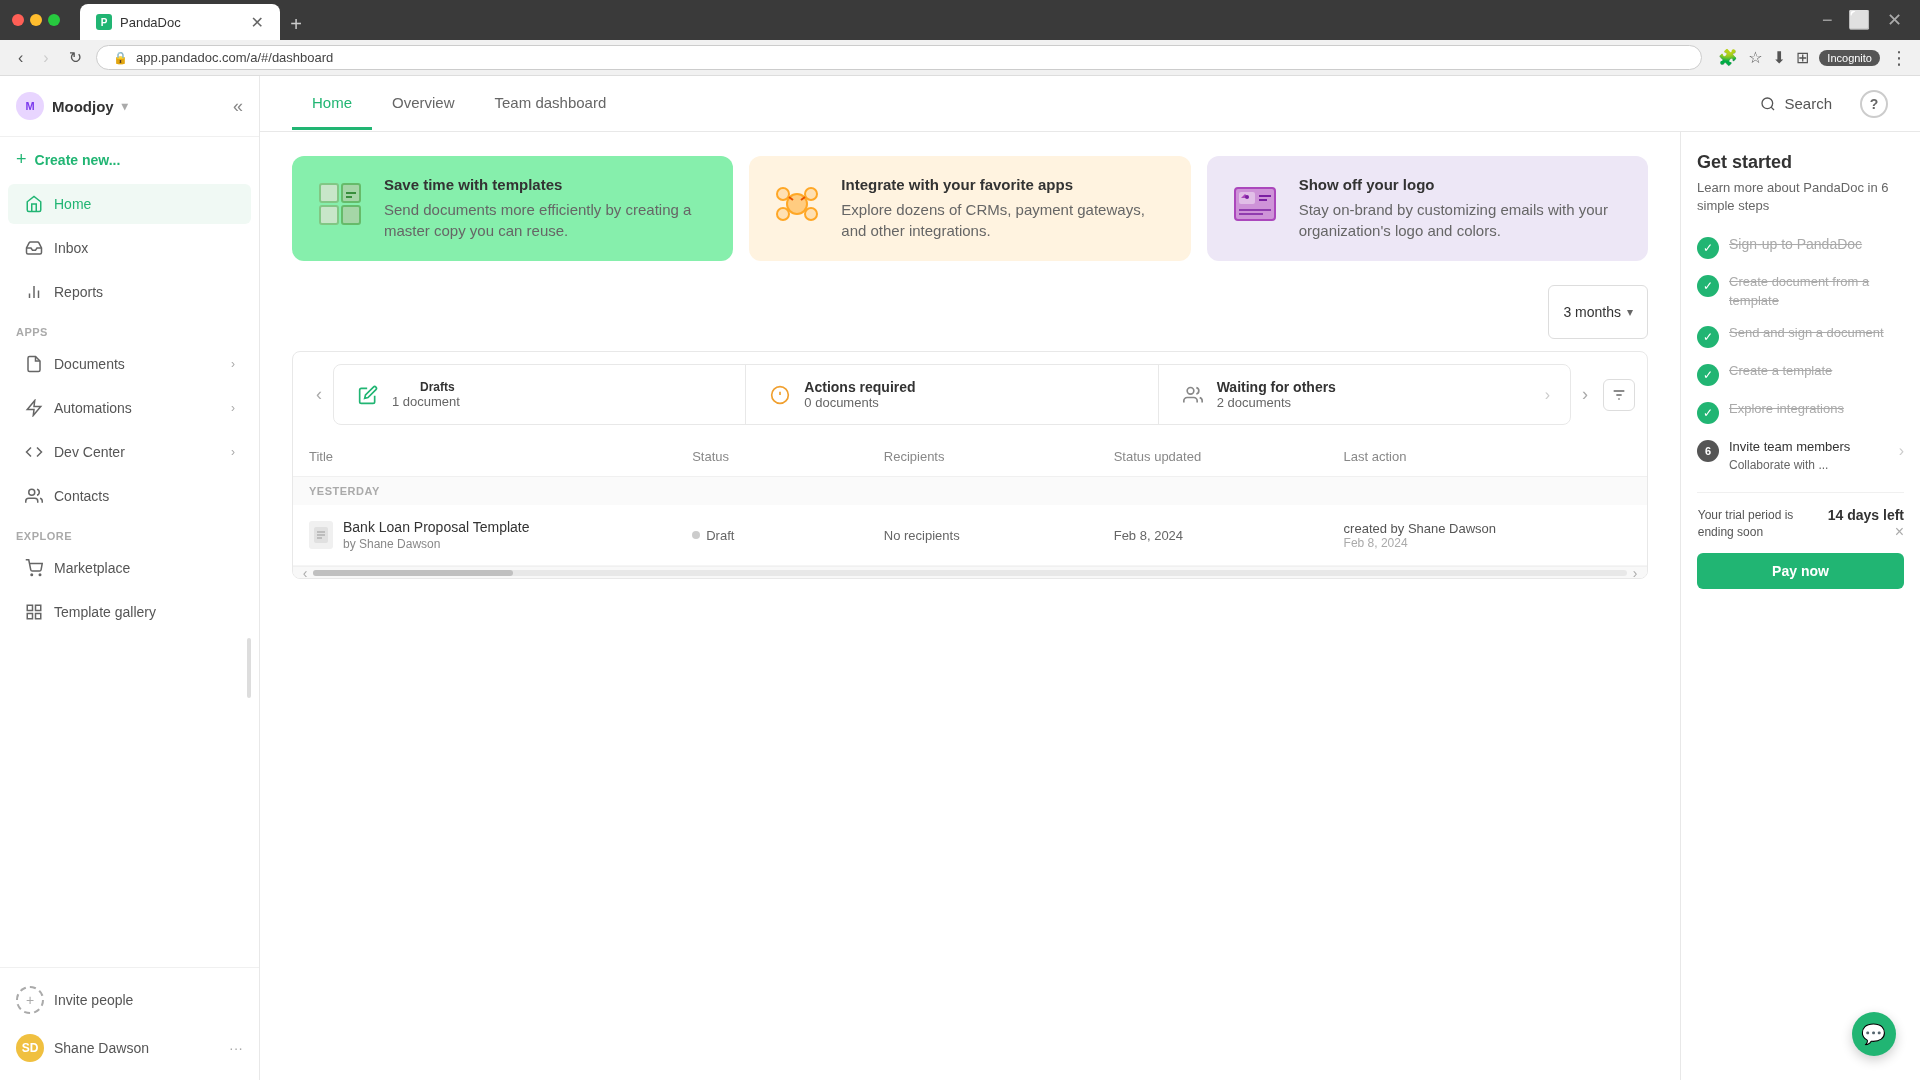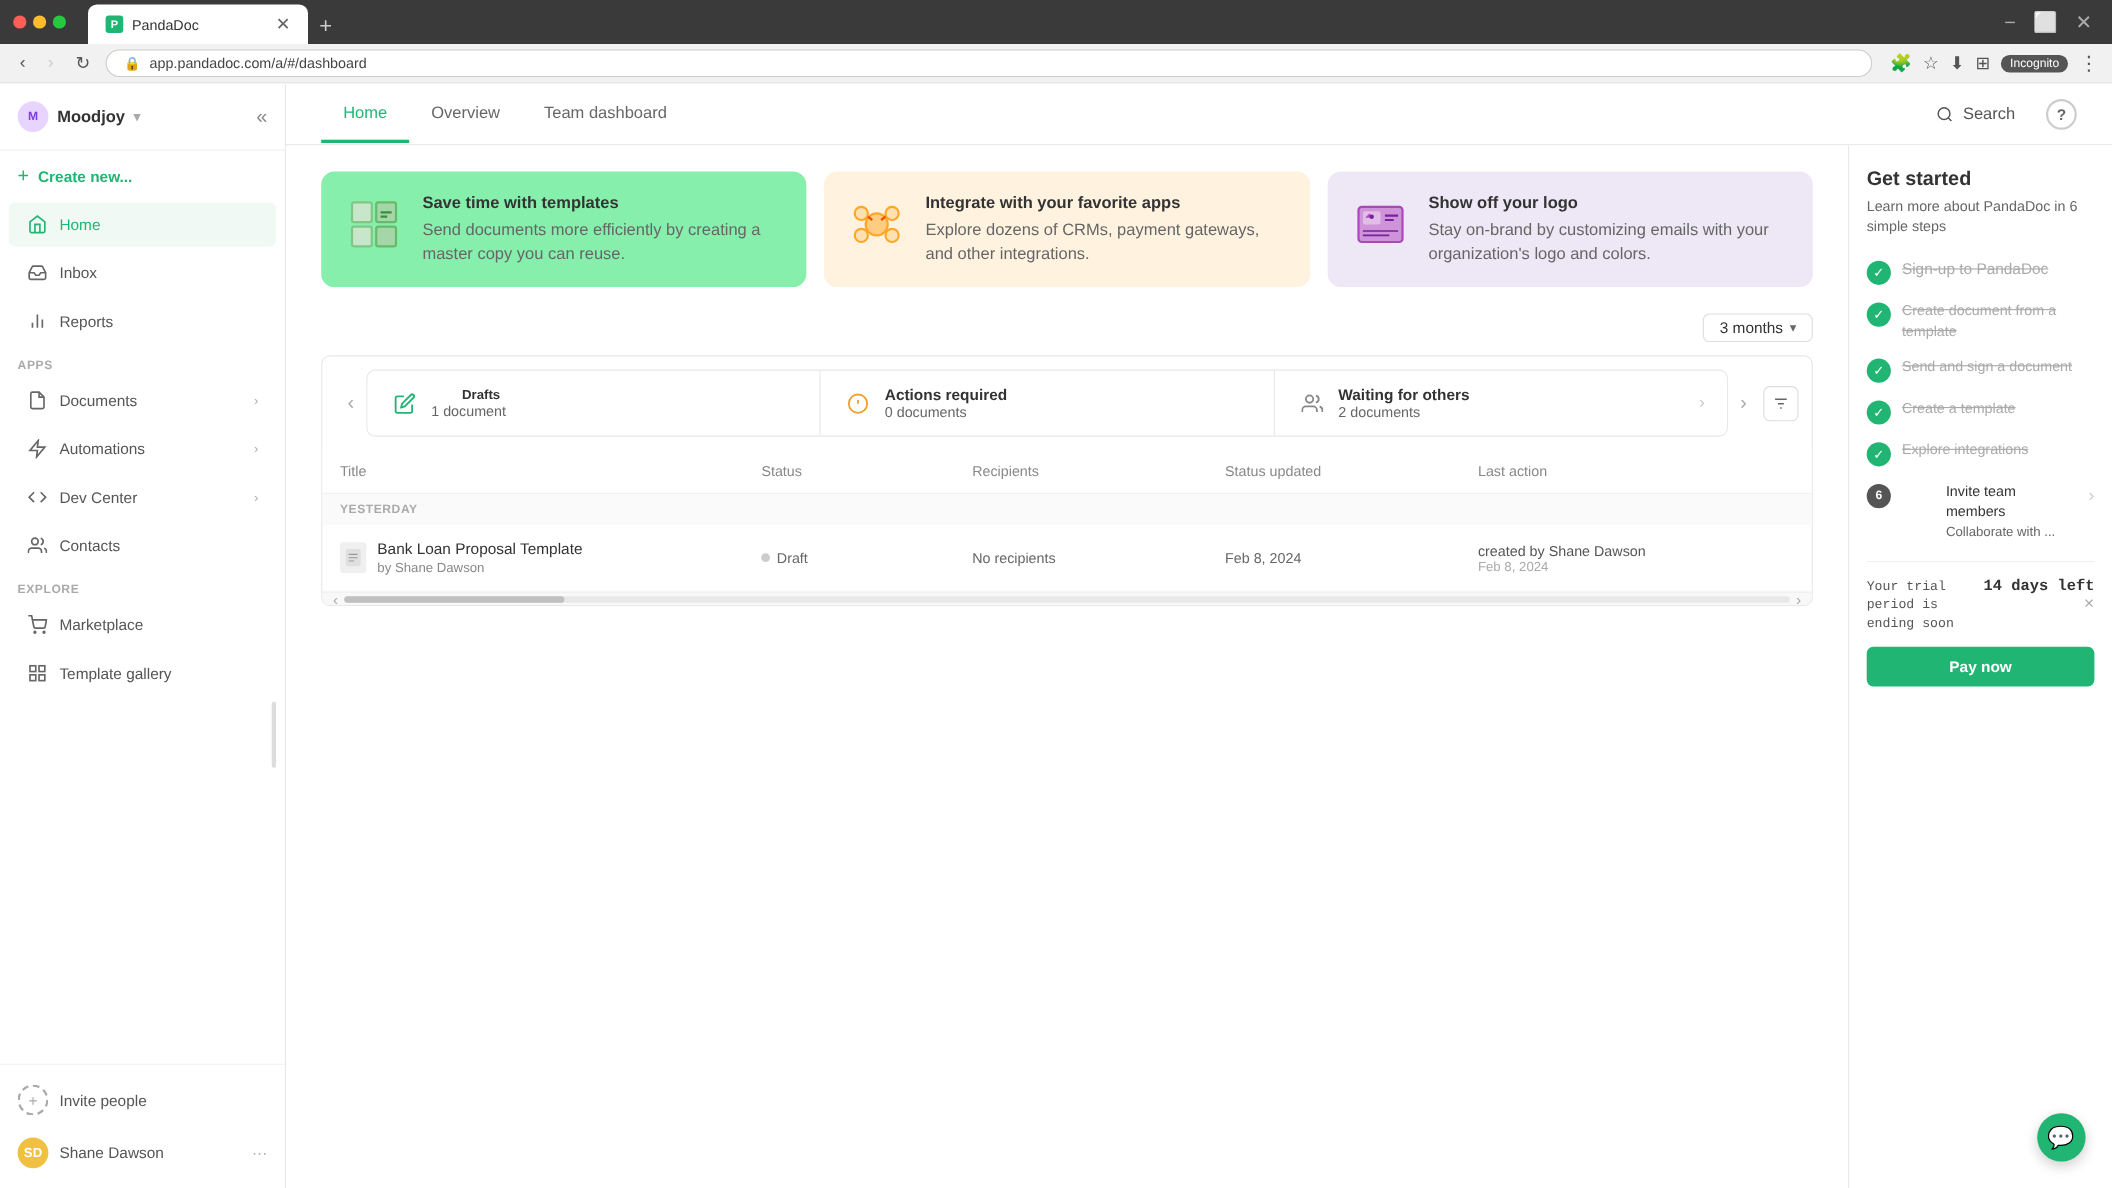--- a/index.html
+++ b/index.html
@@ -54,21 +54,21 @@
     .promo-card.orange { background: #fff3e0; }
     .promo-card.purple { background: #ede7f6; }
     .promo-card-icon { width: 56px; height: 56px; flex-shrink: 0; display: flex; align-items: center; justify-content: center; }
     .promo-card-text h3 { font-size: 15px; font-weight: 600; margin-bottom: 6px; color: #333; }
     .promo-card-text p { font-size: 15px; color: #666; line-height: 1.4; }
 
     
     .doc-section { background: white; border-radius: 8px; border: 1px solid #e8e8e8; overflow: hidden; }
     .doc-tab { display: flex; align-items: center; gap: 10px; padding: 14px 24px; cursor: pointer; border-right: 1px solid #e8e8e8; flex: 1; }
     .doc-tab:last-child { border-right: none; }
-    .months-btn { display: flex; align-items: center; gap: 6px; padding: 4px 14px; border: 1px solid #ddd; border-radius: 6px; cursor: pointer; color: #333; font-size: 14px; background: white; margin-left: 26px; }
+    .months-btn { display: flex; align-items: center; gap: 6px; padding: 18px 14px; border: 1px solid #ddd; border-radius: 6px; cursor: pointer; color: #333; font-size: 14px; background: white; margin-left: 26px; }
 
     
     .table-header { display: grid; grid-template-columns: 2fr 1fr 1.2fr 1.2fr 1.5fr; padding: 10px 16px; border-bottom: 1px solid #f0f0f0; background: #fff; }
     .date-group { padding: 8px 16px; font-size: 11px; font-weight: 600; color: #aaa; letter-spacing: 0.5px; text-transform: uppercase; background: #fafafa; }
     .table-row { display: grid; grid-template-columns: 2fr 1fr 1.2fr 1.2fr 1.5fr; padding: 14px 16px; border-bottom: 1px solid #f5f5f5; align-items: center; cursor: pointer; }
     .doc-title-cell { display: flex; align-items: flex-start; gap: 10px; }
     .status-draft { color: #666; display: flex; align-items: center; font-size: 13px; }
 
     
     .right-panel { width: 240px; background: #fff; border-left: 1px solid #e8e8e8; padding: 20px 16px; overflow-y: auto; flex-shrink: 0; }
@@ -467,29 +467,29 @@
           <div style="width:22px;height:22px;border-radius:50%;background:#21b573;display:flex;align-items:center;justify-content:center;flex-shrink:0;color:white;font-size:12px;margin-top:2px;">✓</div>
           <span style="font-size:13px;color:#aaa;text-decoration:line-through;line-height:1.4;">Create a template</span>
         </div>
         <div class="step-item" style="display:flex;align-items:flex-start;gap:10px;margin-bottom:14px;">
           <div style="width:22px;height:22px;border-radius:50%;background:#21b573;display:flex;align-items:center;justify-content:center;flex-shrink:0;color:white;font-size:12px;margin-top:2px;">✓</div>
           <span style="font-size:13px;color:#aaa;text-decoration:line-through;line-height:1.4;">Explore integrations</span>
         </div>
 
         <div style="display:flex;align-items:flex-start;gap:10px;margin-bottom:20px;">
           <div style="width:22px;height:22px;border-radius:50%;background:#555;display:flex;align-items:center;justify-content:center;flex-shrink:0;color:white;font-size:11px;font-weight:600;margin-top:2px;">6</div>
-          <div style="flex:1;margin-left:40px;">
+          <div style="flex:1;">
             <div style="font-size:13px;color:#333;font-weight:500;line-height:1.4;">Invite team members</div>
             <div style="font-size:12px;color:#666;margin-top:2px;">Collaborate with ...</div>
           </div>
           <span style="color:#ccc;font-size:16px;margin-top:4px;">›</span>
         </div>
 
         <div style="border-top:1px solid #f0f0f0;padding-top:14px;">
-          <div style="display:flex;align-items:flex-start;justify-content:center;font-family:Liberation Mono, monospace;">
+          <div style="display:flex;align-items:flex-start;justify-content:flex-end;">
             <span style="font-size:12px;color:#555;line-height:1.4;max-width:130px;">Your trial period is ending soon</span>
             <div style="text-align:right;">
               <div style="font-size:14px;font-weight:700;color:#333;white-space:nowrap;">14 days left</div>
               <span style="color:#aaa;cursor:pointer;font-size:16px;">×</span>
             </div>
           </div>
           <div class="pay-now-btn" style="display:block;background:#21b573;color:white;text-align:center;padding:10px;border-radius:6px;font-weight:600;font-size:14px;cursor:pointer;margin-top:12px;">Pay now</div>
         </div>
       </div>
     </div>

